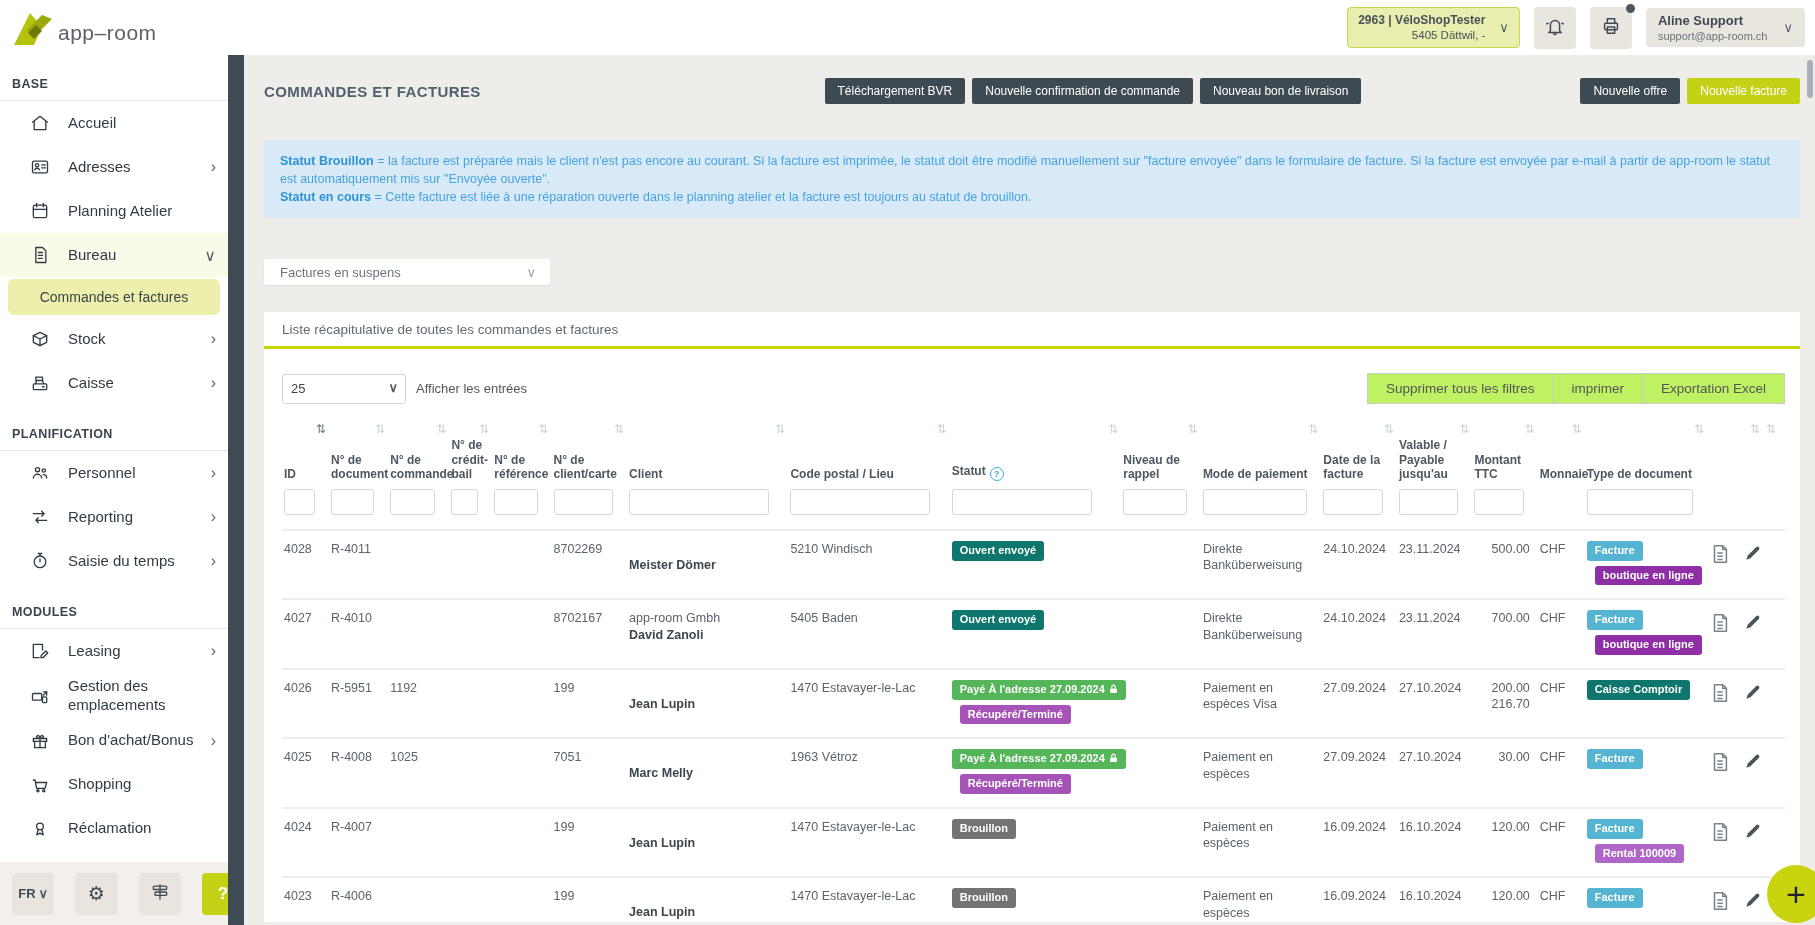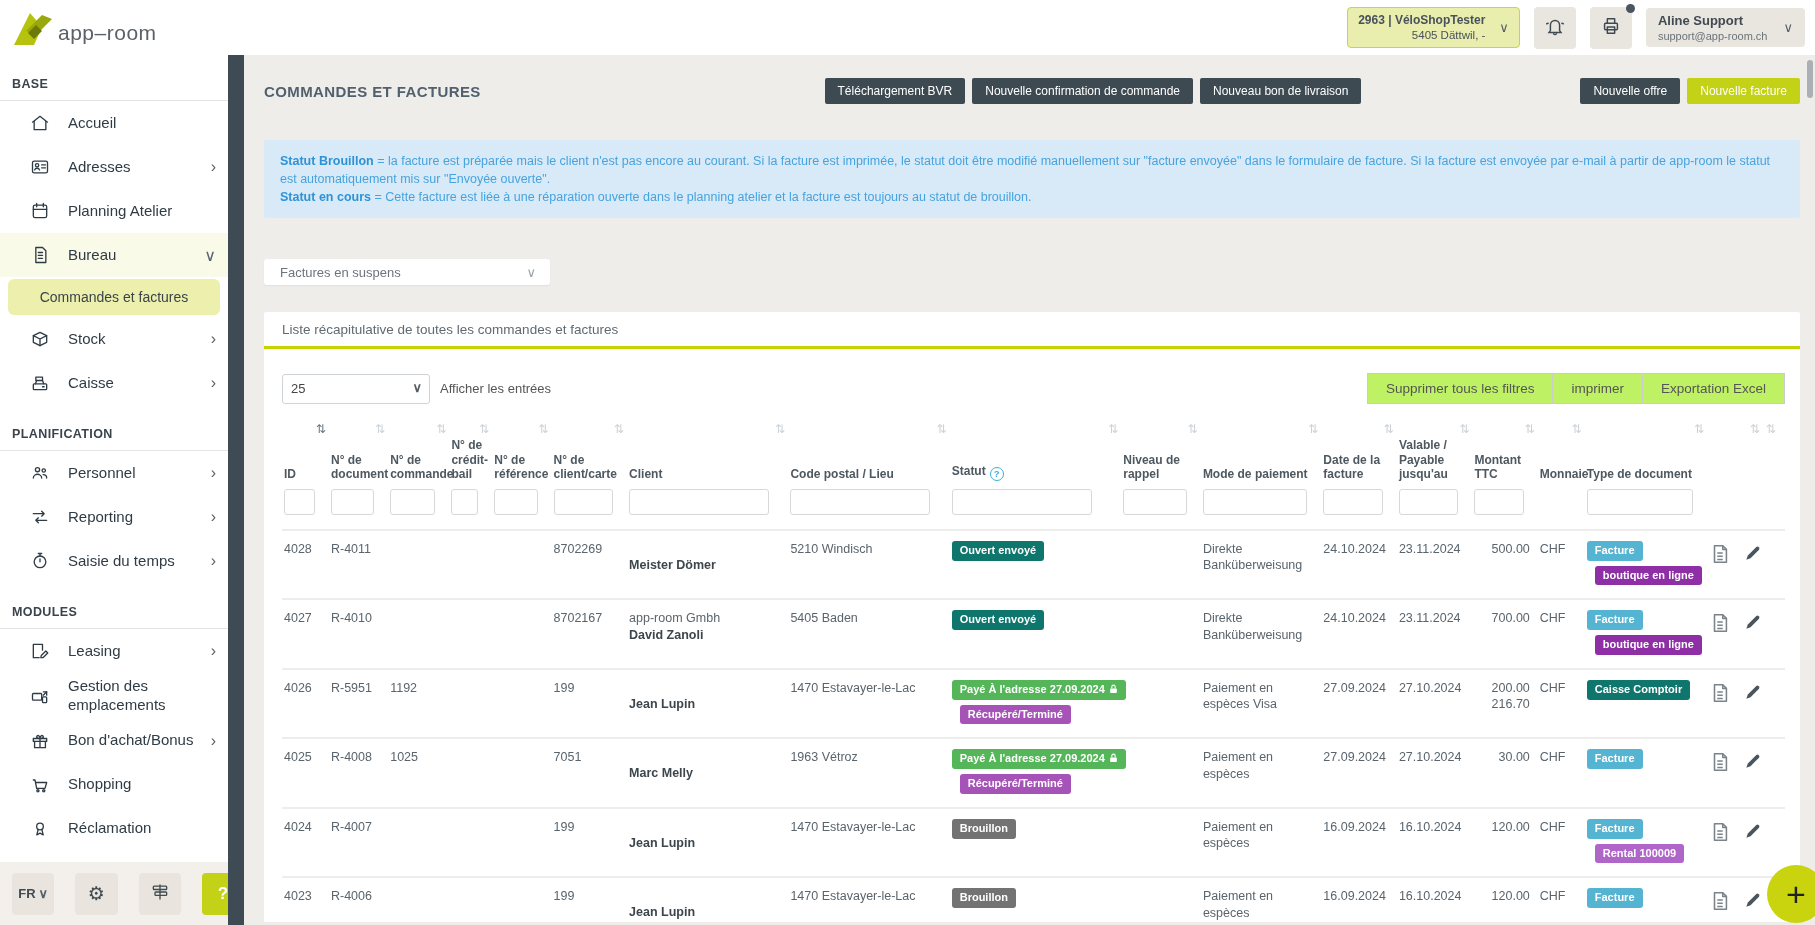--- a/index.html
+++ b/index.html
@@ -60,21 +60,21 @@
 
   
   .filter-card { margin-top:41px; width:286px; height:26px; background:#fff; border-radius:3px; box-shadow:0 1px 2px rgba(0,0,0,.06); display:flex; align-items:center; padding:0 14px 0 16px; cursor:pointer; }
   .filter-card .txt { font-size:13px; color:#6b757d; }
   .filter-card .chev { margin-left:auto; color:#9aa2a8; }
 
   
   .panel { margin-top:27px; background:#fff; border-radius:2px 2px 0 0; height:610px; overflow:hidden; }
   .panel-title { height:37px; display:flex; align-items:center; padding-left:18px; font-size:13.5px; color:#5f6a73; border-bottom:3px solid #c6d301; }
   .controls { display:flex; align-items:center; margin:24px 15px 0 18px; }
-  .sel-wrap { position:relative; width:148px;text-decoration:underline; }
+  .sel-wrap { position:relative; width:124px;text-decoration:underline; }
   .sel-wrap select { width:100%; height:30px; border:1px solid #cfd4d8; border-radius:3px; font-size:13px; color:#444; padding:0 8px; appearance:none; -webkit-appearance:none; background:#fff; font-family:inherit; }
   .sel-wrap .chev { position:absolute; right:8px; top:6px; pointer-events:none; font-weight:bold; }
   .entries-label { font-size:13px; color:#555; margin-left:10px; }
   .btn-group { margin-left:auto; display:flex; }
   .ctl-btn { background:#bef264; border:1px solid #ccc; font-family:inherit; font-size:13.5px; color:#555; padding:7px 18px; cursor:pointer; }
   .ctl-btn + .ctl-btn { border-left:none; }
 
   
   .tbl-wrap { margin:12px 15px 0 18px; }
   table { width:100%; border-collapse:collapse; table-layout:fixed; }

